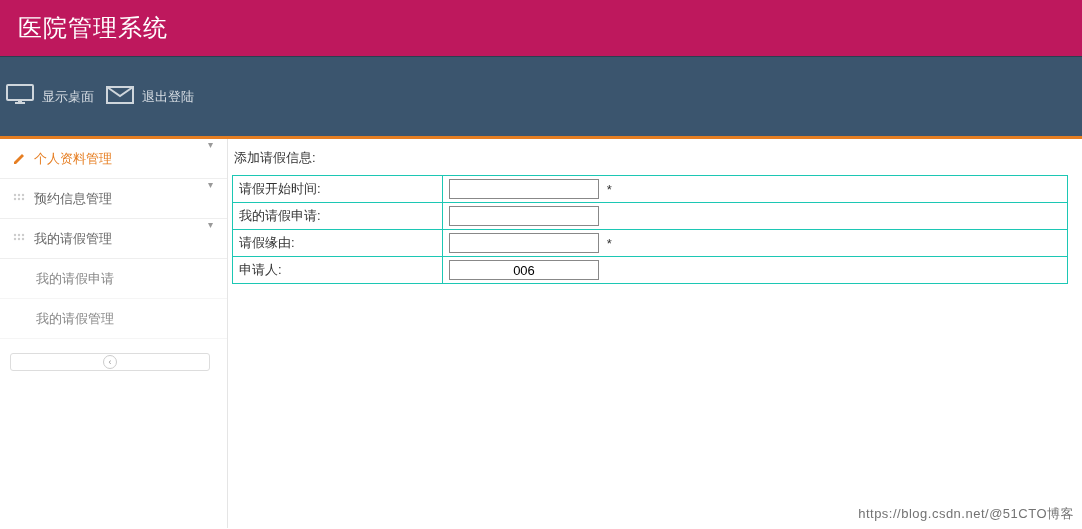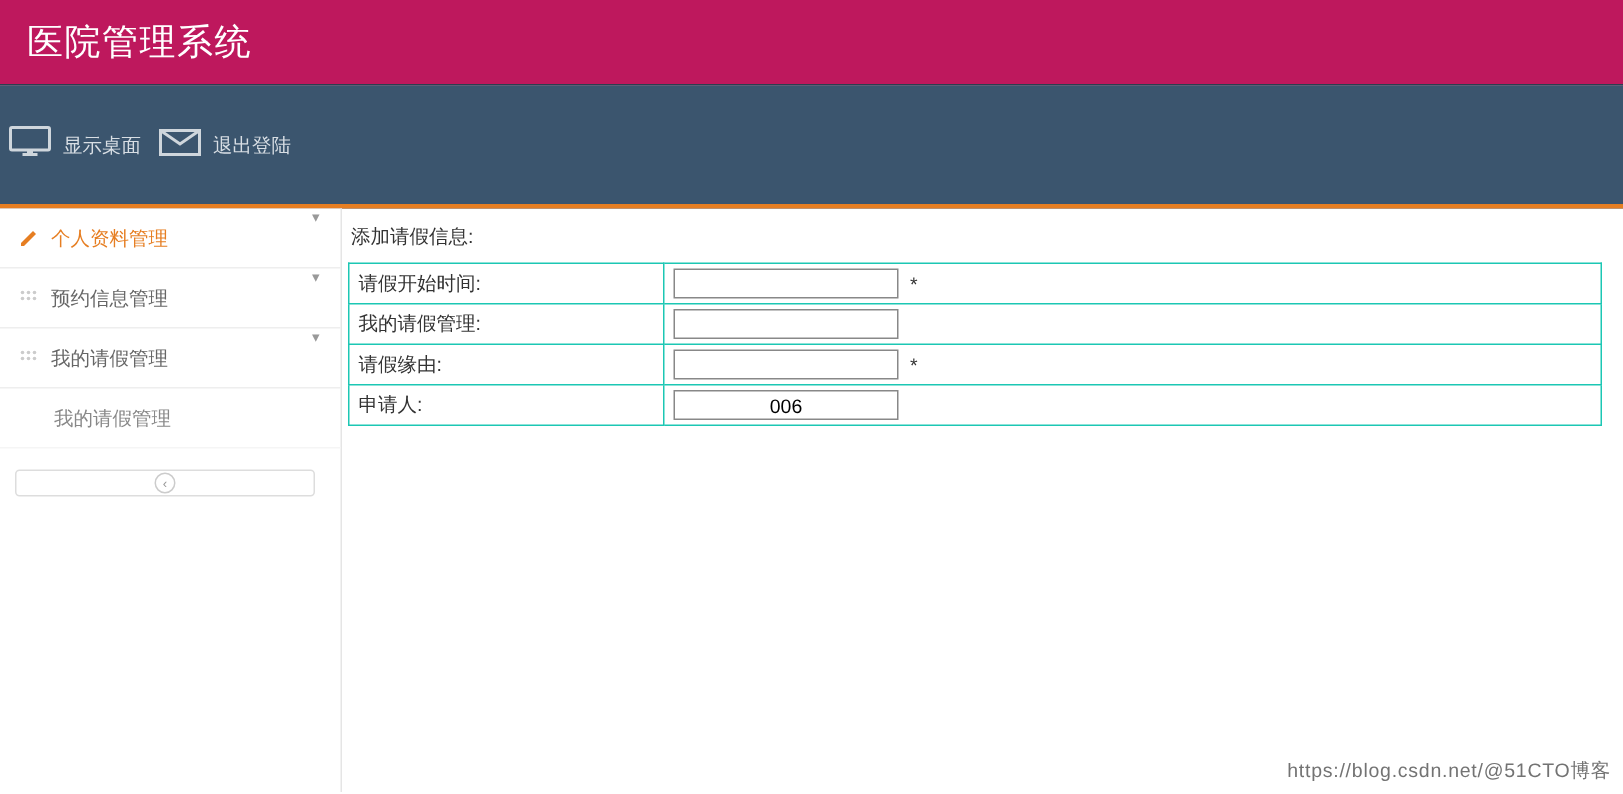--- a/index.html
+++ b/index.html
@@ -227,41 +227,44 @@
               <circle cx="6" cy="6" r="1.2" fill="#ccc"></circle>
               <circle cx="10" cy="6" r="1.2" fill="#ccc"></circle>
             </svg>
         </span>
         <span>我的请假管理</span>
       </span>
       <span class="chev">▾</span>
     </div>
 
     <div class="sub-item">
+      <span>我的请假申请</span>
+    </div>
+    <div class="sub-item">
       <span>我的请假管理</span>
     </div>
 
     <div class="collapse-handle">
       <span class="circle">‹</span>
     </div>
   </div>
 
   <div class="main">
     <div class="form-title">添加请假信息:</div>
     <table class="form">
       <tbody>
           <tr>
         <td class="label">请假开始时间:</td>
         <td>
           <input type="text" value="" style="">
           <span class="req">*</span>
         </td>
       </tr>
       <tr>
-        <td class="label">我的请假管理:</td>
+        <td class="label">我的请假申请:</td>
         <td>
           <input type="text" value="" style="">
         </td>
       </tr>
       <tr>
         <td class="label">请假缘由:</td>
         <td>
           <input type="text" value="" style="">
           <span class="req">*</span>
         </td>

